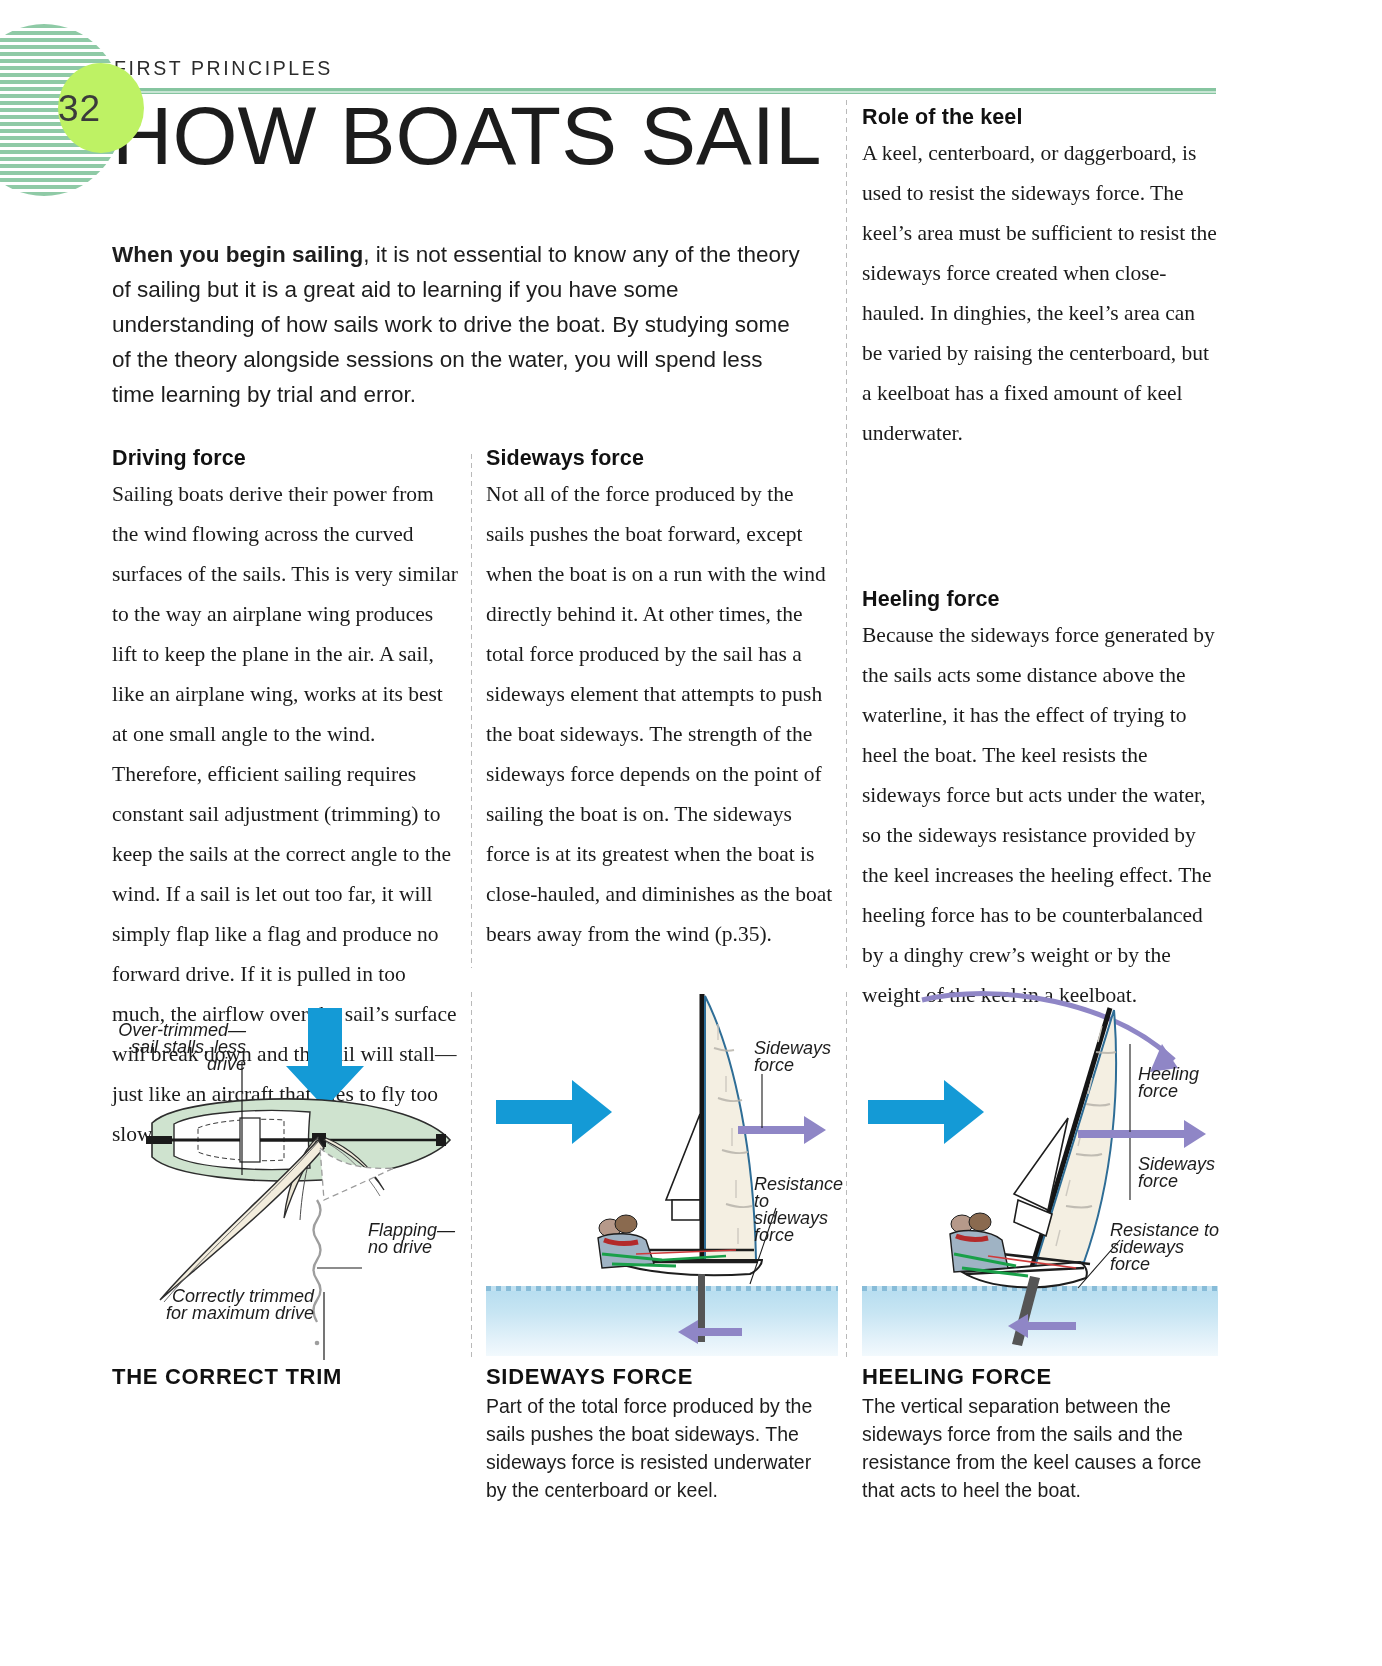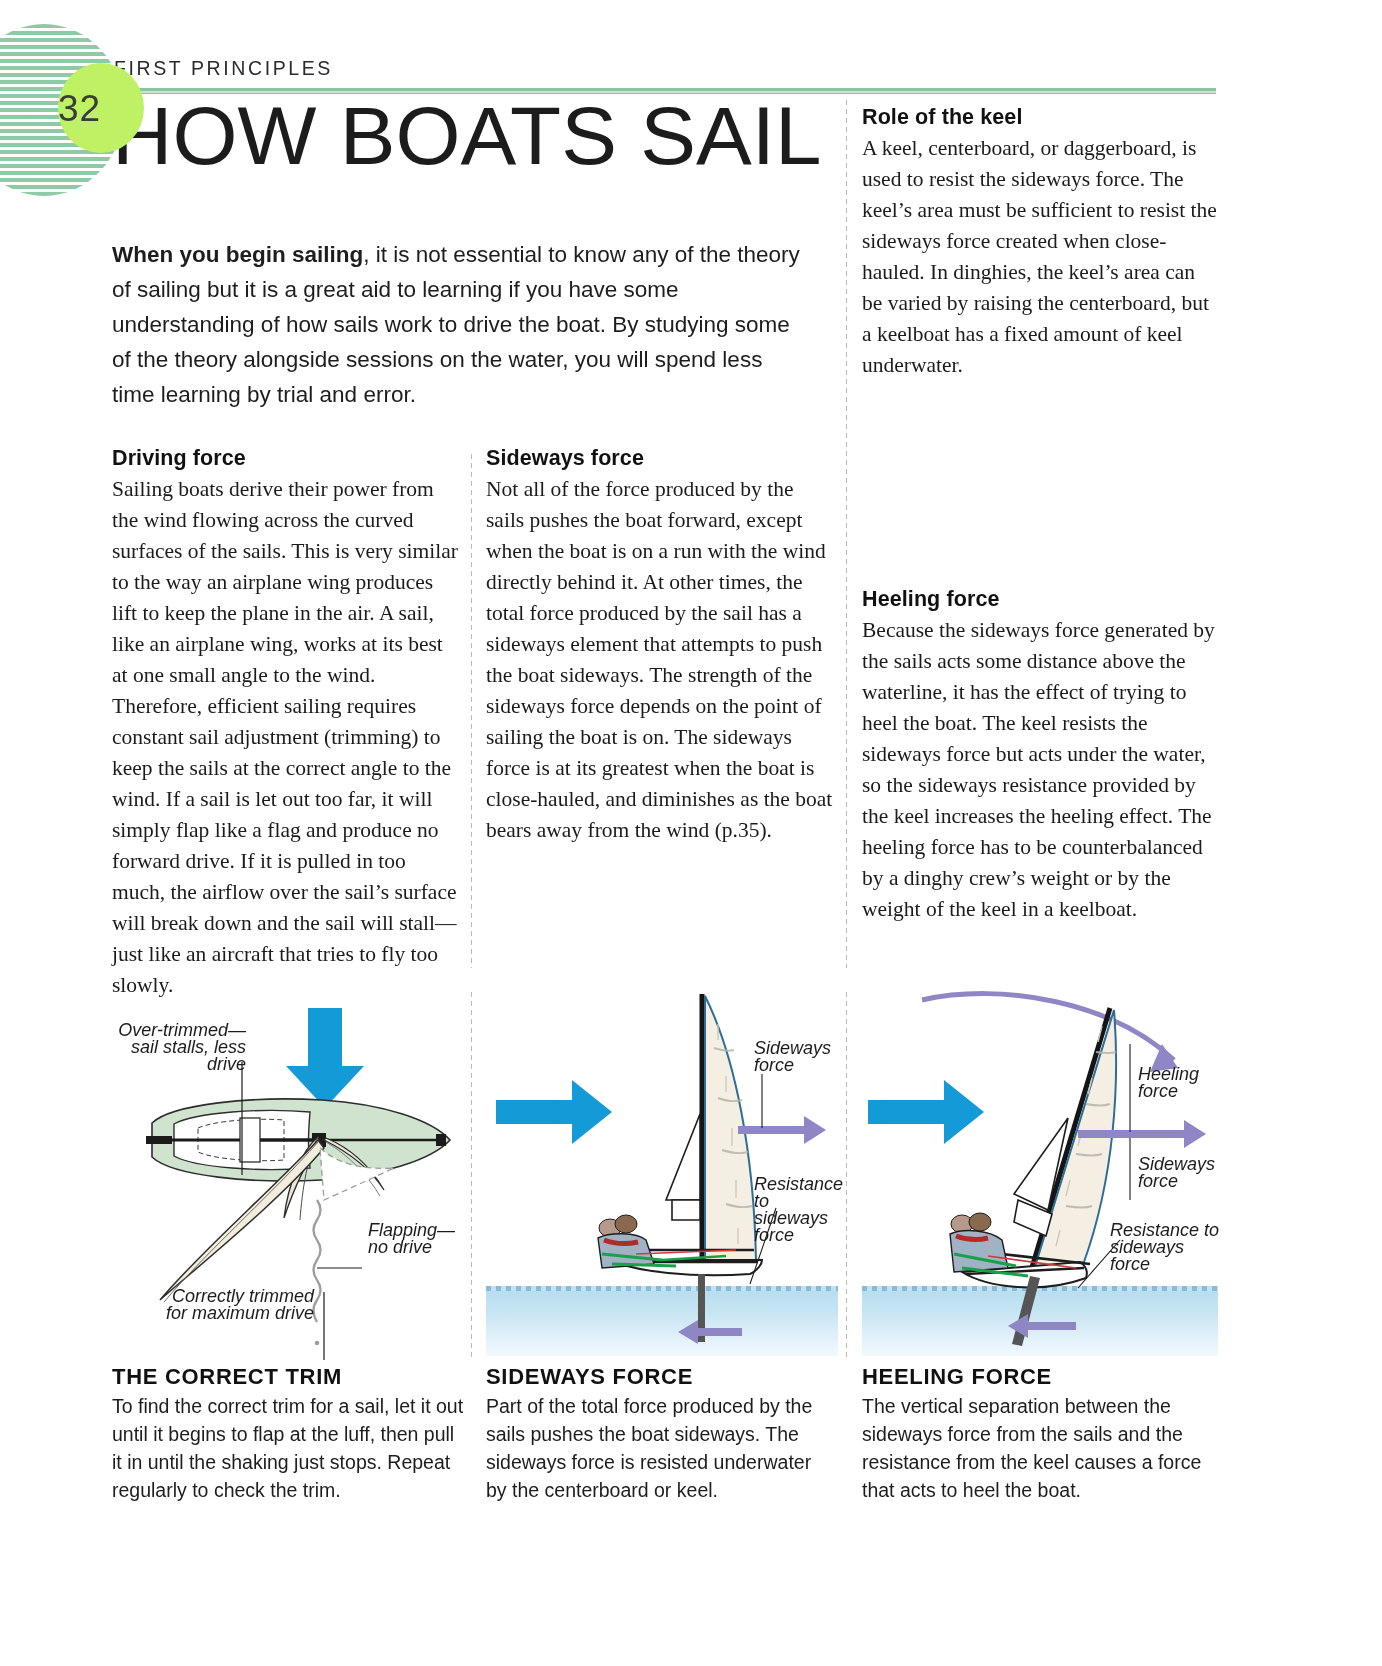--- a/index.html
+++ b/index.html
@@ -72,21 +72,21 @@
   }
 
   
   .col{position:absolute;}
   .col h3{
     margin:0 0 3px 0;font-size:21.5px;font-weight:700;color:#111;
     font-family:"Liberation Sans",sans-serif;letter-spacing:.1px;
   }
   .col p{
     margin:0;font-family:"Liberation Serif",serif;
-    font-size:21.5px;line-height:31px;color:#1b1b1b;
+    font-size:21.5px;line-height:40px;color:#1b1b1b;
     text-align:left;
   }
   .col p.indent{text-indent:26px;}
 
   
   .fig{position:absolute;}
   .figlabel{
     position:absolute;font-family:"Liberation Sans",sans-serif;
     font-style:italic;font-size:18px;line-height:17px;color:#1c1c1c;
   }
@@ -355,21 +355,20 @@
     <div class="figlabel" style="left:276px;top:78px;width:82px;white-space:pre-line;">Heeling
 force</div>
     <div class="figlabel" style="left:276px;top:168px;width:86px;white-space:pre-line;">Sideways
 force</div>
     <div class="figlabel" style="left:248px;top:234px;width:112px;white-space:pre-line;">Resistance to
 sideways force</div>
   </div>
 
   <div class="cap" style="left:112px;top:1364px;width:352px;">
     <h4>THE CORRECT TRIM</h4>
-    <p>To find the correct trim for a sail, let it out until it begins to flap at the luff, then pull it in until the shaking just stops. Repeat regularly to check the trim.</p>
   </div>
 
   <div class="cap" style="left:486px;top:1364px;width:342px;">
     <h4>SIDEWAYS FORCE</h4>
     <p>Part of the total force produced by the sails pushes the boat sideways. The sideways force is resisted underwater by the centerboard or keel.</p>
   </div>
 
   <div class="cap" style="left:862px;top:1364px;width:352px;">
     <h4>HEELING FORCE</h4>
     <p>The vertical separation between the sideways force from the sails and the resistance from the keel causes a force that acts to heel the boat.</p>

